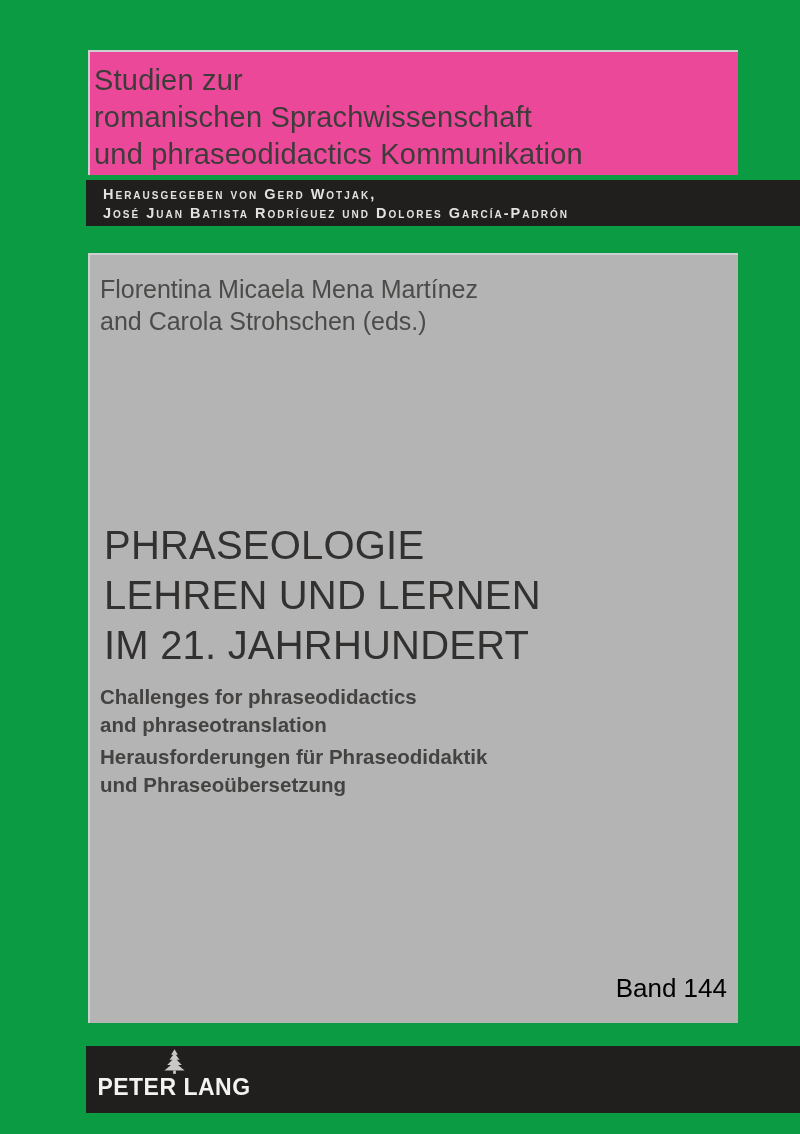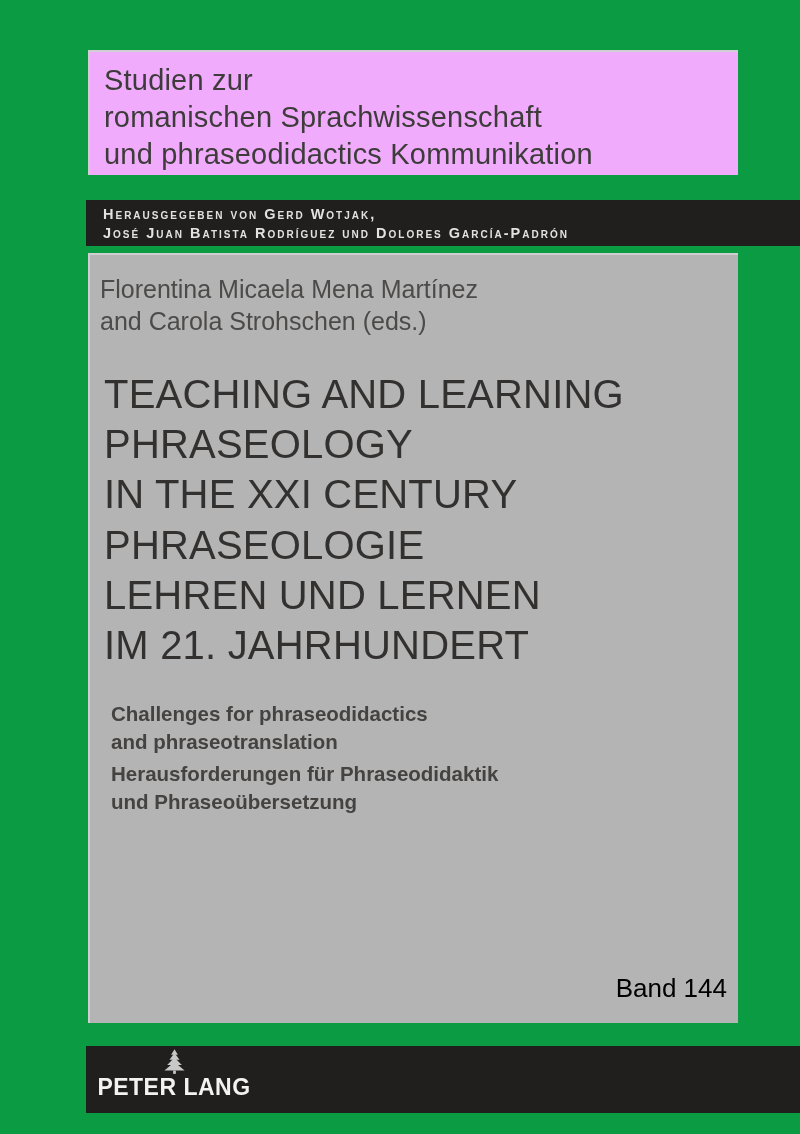--- a/index.html
+++ b/index.html
@@ -9,38 +9,38 @@
     height: 1134px;
     background: #0a9b43;
     font-family: "Liberation Sans", sans-serif;
     overflow: hidden;
   }
   
   .series-box {
     position: absolute;
     left: 88px; top: 50px;
     width: 650px; height: 125px;
-    background: #f0abfc;
+    background: #ec4899;
     border-top: 2px solid #cfcfd1;
     border-left: 2px solid #cfcfd1;
     box-sizing: border-box;
-    padding: 10px 0 0 14px;
+    padding: 10px 0 0 4px;
   }
   .series-line {
     font-size: 29px;
     line-height: 37px;
     letter-spacing: 0.2px;
     color: #3d3c3a;
     font-weight: 500;
     white-space: nowrap;
   }
   
   .editors-bar {
     position: absolute;
-    left: 86px; top: 200px;
+    left: 86px; top: 180px;
     width: 714px; height: 46px;
     background: #211f1d;
     box-sizing: border-box;
     padding: 5px 0 0 17px;
   }
   .editors-line {
     font-variant: small-caps;
     font-weight: bold;
     font-size: 14.5px;
     line-height: 19px;
@@ -73,21 +73,21 @@
   .title-en { top: 114px; }
   .title-de { top: 265px; }
   .title-line {
     font-size: 40px;
     line-height: 50px;
     color: #333130;
     font-weight: 400;
     letter-spacing: 0.2px;
     white-space: nowrap;
   }
-  .subtitle-block { position: absolute; left: 21px; margin-top: 17px; }
+  .subtitle-block { position: absolute; left: 10px; }
   .subtitle-en { top: 428px; }
   .subtitle-de { top: 488px; }
   .subtitle-line {
     font-size: 20.5px;
     line-height: 28px;
     color: #444341;
     font-weight: bold;
     white-space: nowrap;
   }
   .band {
@@ -139,25 +139,20 @@
     <div class="editors-line">José Juan Batista Rodríguez und Dolores García-Padrón</div>
   </div>
 
   <div class="main-panel">
 
     <div class="authors">
       <div class="authors-line">Florentina Micaela Mena Martínez</div>
       <div class="authors-line">and Carola Strohschen (eds.)</div>
     </div>
 
-    <div class="title-block title-en">
-      <div class="title-line">TEACHING AND LEARNING</div>
-      <div class="title-line">PHRASEOLOGY</div>
-      <div class="title-line">IN THE XXI CENTURY</div>
-    </div>
 
     <div class="title-block title-de">
       <div class="title-line">PHRASEOLOGIE</div>
       <div class="title-line">LEHREN UND LERNEN</div>
       <div class="title-line">IM 21. JAHRHUNDERT</div>
     </div>
 
     <div class="subtitle-block subtitle-en">
       <div class="subtitle-line">Challenges for phraseodidactics</div>
       <div class="subtitle-line">and phraseotranslation</div>

